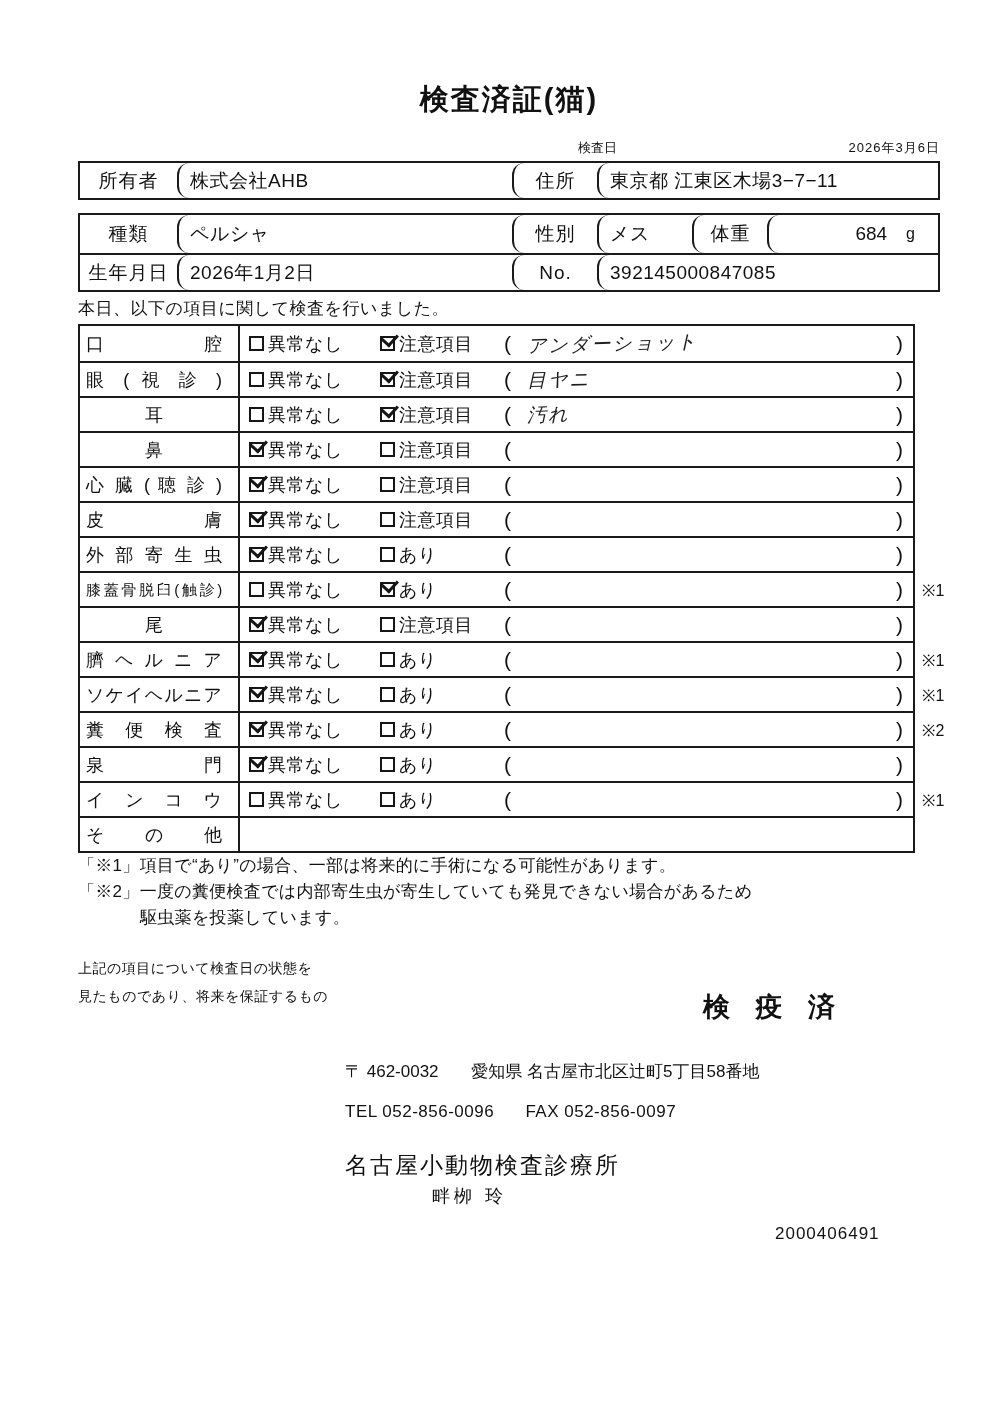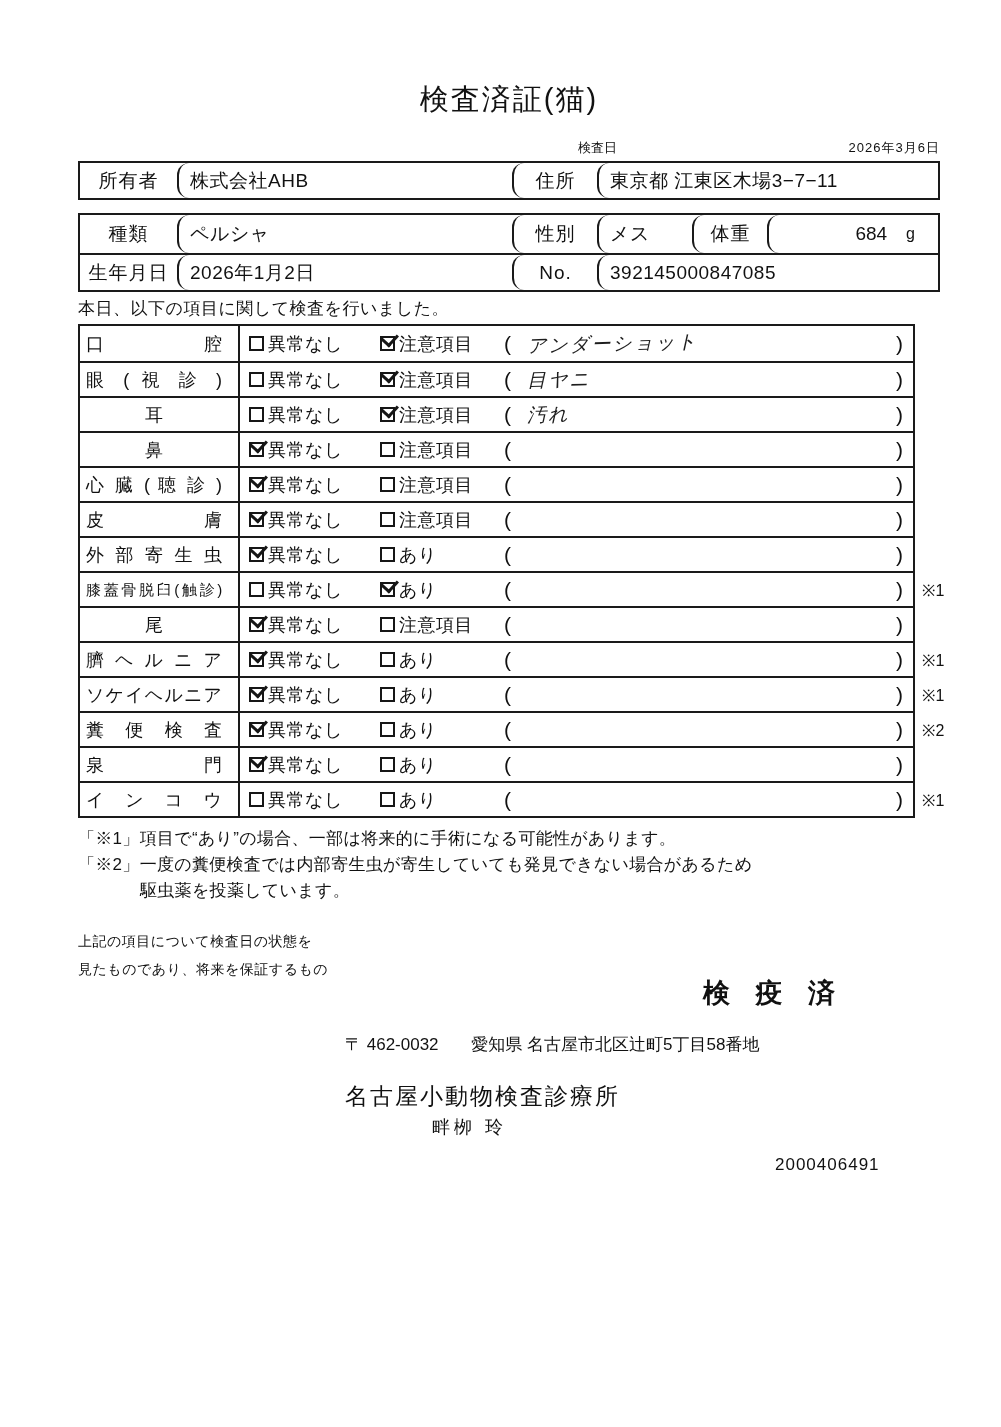--- a/index.html
+++ b/index.html
@@ -10,21 +10,21 @@
     background:#ffffff;
     color:#111111;
     font-family:"Liberation Sans", sans-serif;
     padding:82px 0 0 78px;
     overflow:hidden;
   }
   .content { width:862px; }
 
   .title {
     width:862px; text-align:center;
-    font-size:29px; font-weight:400; letter-spacing:2px;
+    font-size:29px; font-weight:700; letter-spacing:2px;
     line-height:34px;
   }
 
   .date-row {
     width:862px; display:flex; align-items:flex-end;
     margin-top:17px; font-size:13px; height:24px;
   }
   .date-label { margin-left:500px; }
   .date-value { margin-left:auto; letter-spacing:1px; }
 
@@ -78,28 +78,28 @@
   .paren.close { margin-left:auto; margin-right:10px; }
   .note {
     margin-left:16px; font-size:19px; font-style:italic;
     letter-spacing:2px; transform:rotate(-1.5deg); color:#1d1d1d;
   }
   .row-mark {
     position:absolute; left:100%; margin-left:9px; top:50%;
     transform:translateY(-50%); font-size:16px; white-space:nowrap;
   }
 
-  .notes { margin-top:8px; font-size:17px; }
+  .notes { font-size:17px; }
   .notes p { line-height:25px; margin-bottom:1px; letter-spacing:0.3px; }
   .notes p.indent { padding-left:62px; }
 
   .disclaimer-block { position:relative; margin-top:24px; width:862px; height:86px; }
   .disclaimer p { font-size:14px; line-height:28px; letter-spacing:0.5px; }
   .stamp {
-    position:absolute; right:96px; bottom:2px;
+    position:absolute; right:96px; bottom:15px;
     font-size:27px; font-weight:700; letter-spacing:9px; white-space:nowrap;
   }
 
   .footer { width:862px; font-size:17px; }
   .postal { margin:20px 0 0 267px; height:22px; }
   .postal .addr { margin-left:28px; }
   .telfax { margin:20px 0 0 267px; height:22px; letter-spacing:0.5px; }
   .telfax .fax { margin-left:26px; }
   .clinic { margin:26px 0 0 267px; font-size:23px; letter-spacing:2px; height:30px; }
   .vet { margin:4px 0 0 354px; font-size:18px; letter-spacing:4px; height:24px; }
@@ -449,20 +449,27 @@
           </span>
           <span class="paren-area">
             <span class="paren open">(</span>
             <span class="note"></span>
             <span class="paren close">)</span>
           </span>
         </div>
         <span class="row-mark">※1</span>
       </div>
 
+      <div class="chk-row">
+        <div class="chk-label">
+          <span class="chk-label-inner">そ の 他</span>
+        </div>
+        <div class="chk-body"></div>
+        <span class="row-mark"></span>
+      </div>
     </div>
 
     <div class="notes">
       <p>「※1」項目で“あり”の場合、一部は将来的に手術になる可能性があります。</p>
       <p>「※2」一度の糞便検査では内部寄生虫が寄生していても発見できない場合があるため</p>
       <p class="indent">駆虫薬を投薬しています。</p>
     </div>
 
     <div class="disclaimer-block">
       <div class="disclaimer">
@@ -470,19 +477,23 @@
         <p>見たものであり、将来を保証するもの</p>
       </div>
       <div class="stamp">検 疫 済</div>
     </div>
 
     <div class="footer">
       <p class="postal">
         <span>〒 462-0032</span>
         <span class="addr">愛知県 名古屋市北区辻町5丁目58番地</span>
       </p>
+      <p class="telfax">
+        <span>TEL 052-856-0096</span>
+        <span class="fax">FAX 052-856-0097</span>
+      </p>
       <p class="clinic">名古屋小動物検査診療所</p>
       <p class="vet">畔栁 玲</p>
       <p class="serial">2000406491</p>
     </div>
 
   </div>
 </div>
 
 </body></html>

